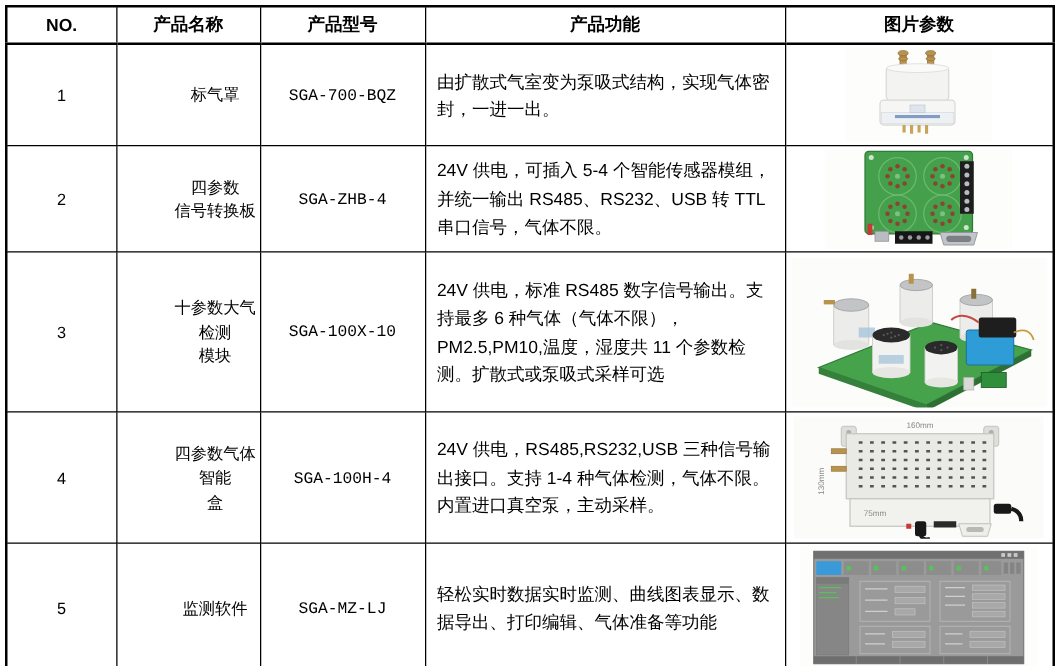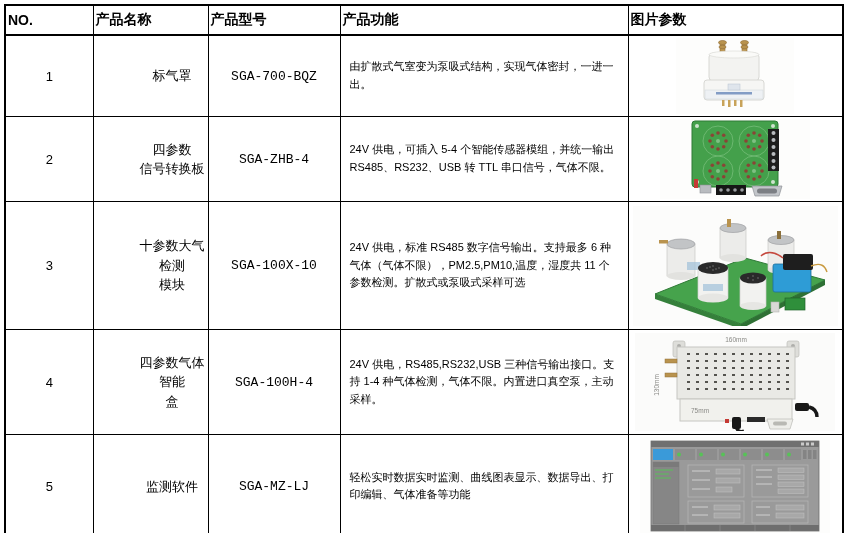--- a/index.html
+++ b/index.html
@@ -9,28 +9,28 @@
   }
   table.spec{
     position:absolute;left:4px;top:4px;width:838px;
     border-collapse:collapse;table-layout:fixed;
     border:2px solid #000;
   }
   .spec th,.spec td{
     border:1px solid #000;vertical-align:middle;overflow:hidden;
   }
   .spec th{
-    font-size:14px;font-weight:bold;text-align:left;height:24px;padding:2px;
+    font-size:14px;font-weight:bold;text-align:center;height:24px;padding:2px;
     border-bottom-width:2px;
   }
   td.c{ text-align:center;font-size:13px; }
   td.name{ white-space:pre-line;line-height:1.5;padding-left:44px; }
   td.model{ font-family:"Liberation Mono","DejaVu Sans Mono",monospace;font-size:13px; }
   td.func{
-    text-align:left;font-size:11px;line-height:1.6;padding:6px 8px 6px 9px;
+    text-align:left;font-size:14px;line-height:1.6;padding:6px 8px 6px 9px;
   }
   td.pic{ text-align:center;padding:2px; }
   td.pic svg{ display:block;margin:0 auto; }
   .r1{height:80px;} .r2{height:84px;} .r3{height:128px;} .r4{height:105px;} .r5{height:104px;}
   .dimtext{ font-family:"Liberation Sans",sans-serif;fill:#8a8a86;font-size:6.5px; }
 </style>
 </head>
 <body>
 
 <table class="spec">

